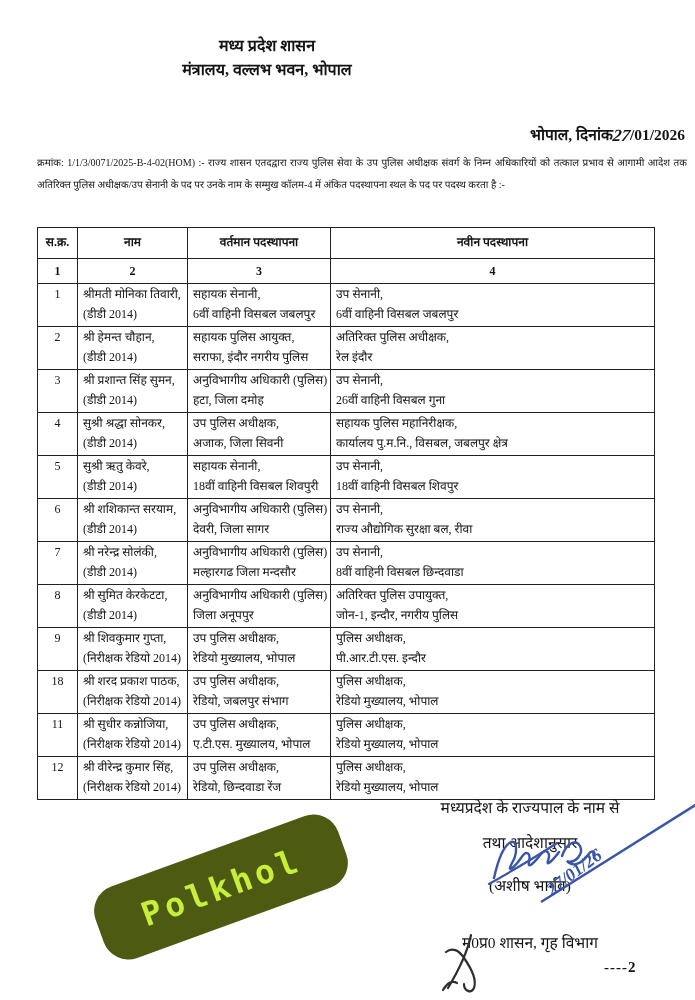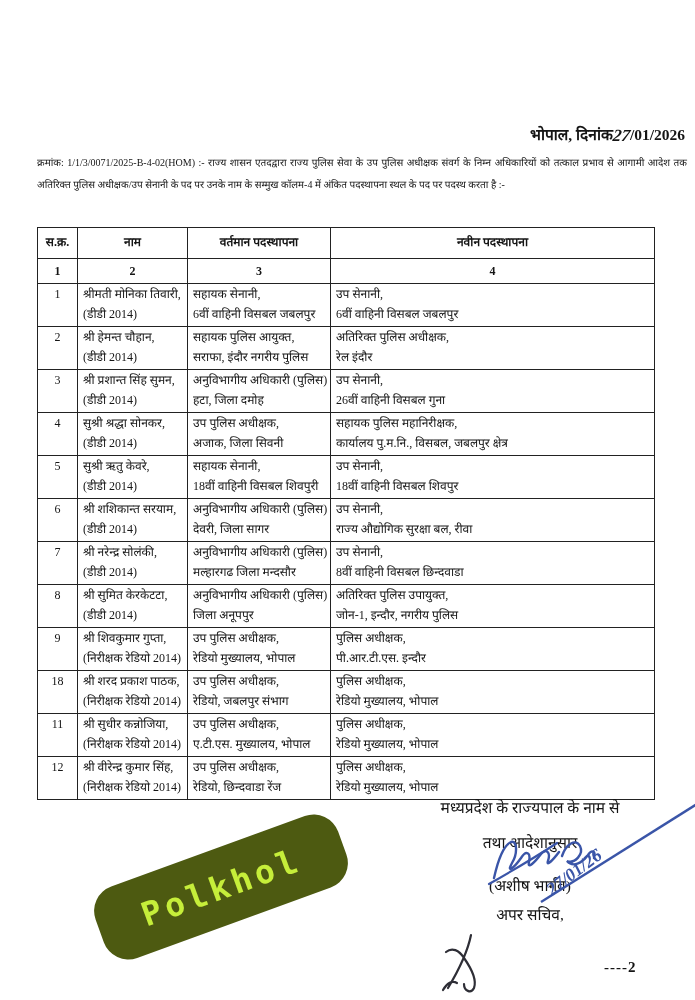--- a/index.html
+++ b/index.html
@@ -54,20 +54,22 @@
   }
   
   svg.overlay{position:absolute;left:0;top:0;width:695px;height:1000px;pointer-events:none;}
 </style>
 </head>
 <body>
 
 <div class="page">
 
   <div class="header-block">
+    <div>मध्य प्रदेश शासन</div>
+    <div>मंत्रालय, वल्लभ भवन, भोपाल</div>
   </div>
 
   <div class="date-line"><span>भोपाल, दिनांक</span><span class="hand-num">27</span><span>/01/2026</span></div>
 
   <div class="order-para">क्रमांक: 1/1/3/0071/2025-B-4-02(HOM) :- राज्य शासन एतदद्वारा राज्य पुलिस सेवा के उप पुलिस अधीक्षक संवर्ग के निम्न अधिकारियों को तत्काल प्रभाव से आगामी आदेश तक अतिरिक्त पुलिस अधीक्षक/उप सेनानी के पद पर उनके नाम के सम्मुख कॉलम-4 में अंकित पदस्थापना स्थल के पद पर पदस्थ करता है :-</div>
 
   <table class="order-table">
     <colgroup>
         <col style="width:40px">
         <col style="width:110px">
@@ -267,21 +269,21 @@
             <span class="cell-line">पुलिस अधीक्षक,</span>
             <span class="cell-line">रेडियो मुख्यालय, भोपाल</span>
           </td>
     </tr>
   </tbody>
     </table>
 
   <div class="fline f1">मध्यप्रदेश के राज्यपाल के नाम से</div>
   <div class="fline f2">तथा आदेशानुसार</div>
   <div class="fline f3">(अशीष भार्गव)</div>
-  <div class="fline f4">अपर सचिव,</div>
+  <div class="fline f5">म0प्र0 शासन, गृह विभाग</div>
   <div class="pagenum">----2</div>
 
   <div class="stamp" id="stamp" style="background: rgb(77, 90, 17);">
     <span id="stamp-label" style="color: rgb(198, 238, 58);">Polkhol</span>
   </div>
 
   <svg class="overlay" viewBox="0 0 695 1000">
     <line x1="541" y1="902" x2="697" y2="804" stroke="#3a55a8" stroke-width="2.4"></line>
     <path fill="none" stroke="#3a55a8" stroke-width="2.4" stroke-linecap="round" d="M494,878 C498,860 504,845 511,842 C517,840 518,853 512,863 C506,874 514,868 521,858 C526,850 531,852 529,862 C527,870 535,862 541,854 C546,848 551,852 548,861 C546,867 553,860 559,852"></path>
     <path fill="none" stroke="#3a55a8" stroke-width="2.2" stroke-linecap="round" d="M489,884 C512,871 534,858 557,843"></path>

